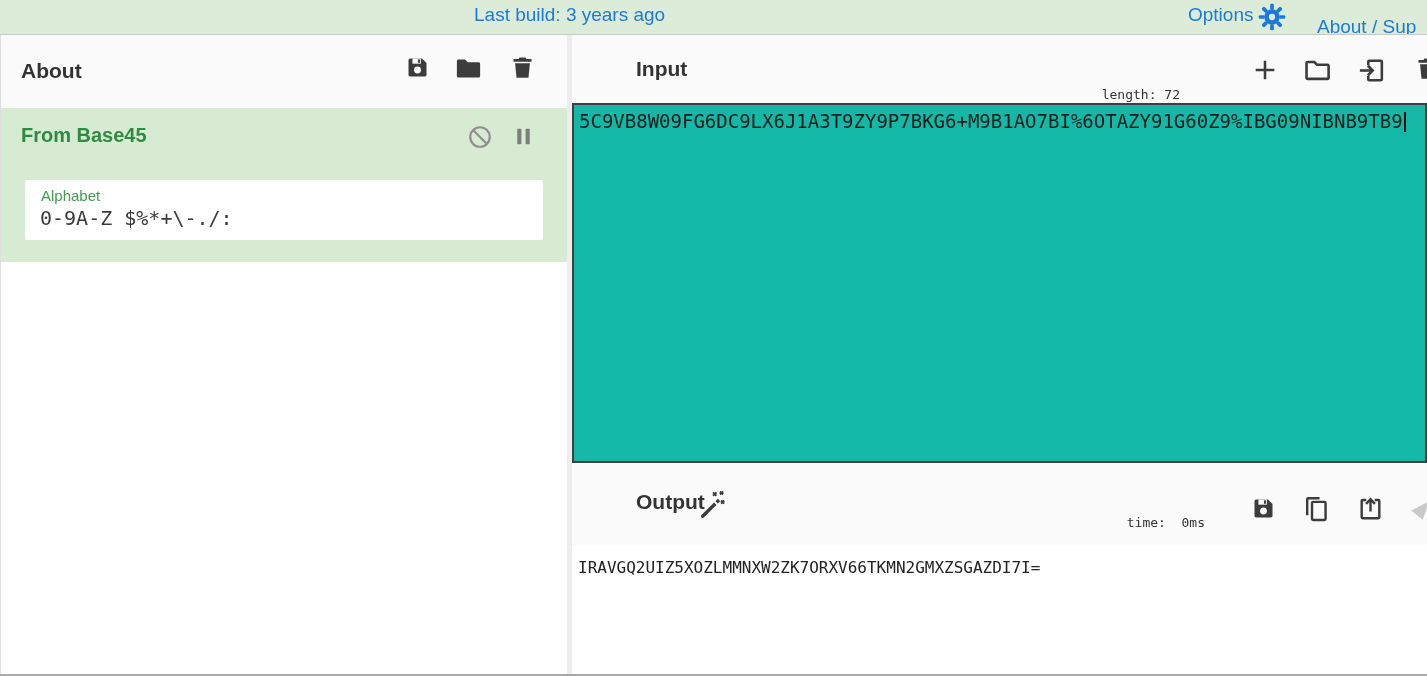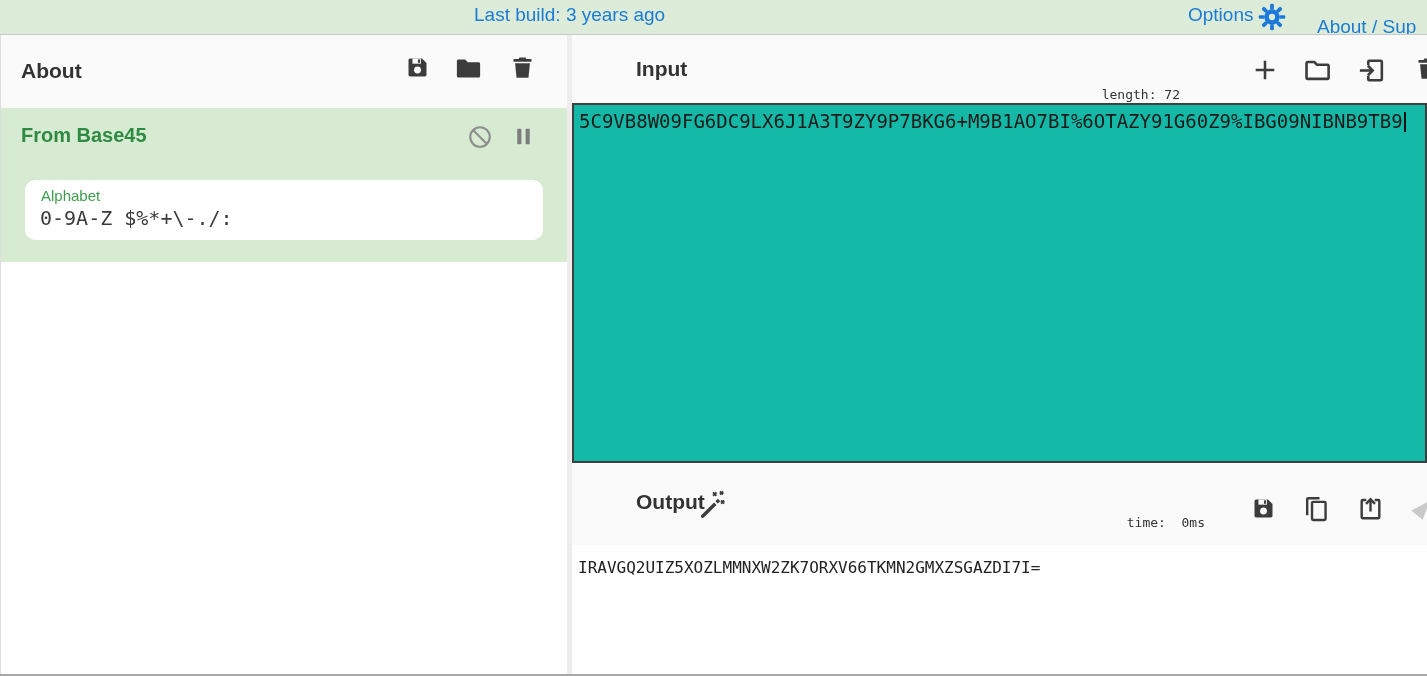--- a/index.html
+++ b/index.html
@@ -12,21 +12,21 @@
   .banner{position:absolute;left:0;top:0;width:1427px;height:34px;background:#dcecd8;}
   .banner-link{position:absolute;top:4px;font-size:19px;color:#1b7bd5;white-space:nowrap;cursor:pointer;}
   .topline{position:absolute;left:0;top:34px;width:1427px;height:1px;background:#c9c9c9;}
   
   .recipe-panel{position:absolute;left:0;top:35px;width:567px;height:641px;background:#fff;border-left:1px solid #dedede;box-sizing:border-box;}
   .panel-header{position:absolute;left:0;top:0;width:100%;height:73px;background:#fafafa;}
   .panel-title{position:absolute;left:20px;top:24px;font-size:21px;font-weight:bold;color:#333;}
   .hdr-icon{position:absolute;cursor:pointer;}
   .operation{position:absolute;left:0;top:73px;width:100%;height:154px;background:#d7ead2;cursor:grab;text-align:center;}
   .op-title{position:absolute;left:20px;top:16px;font-size:20px;font-weight:bold;color:#2e8b41;}
-  .arg-box{position:absolute;left:24px;top:72px;width:518px;height:60px;background:#fff;border-radius:10px;cursor:text;}
+  .arg-box{position:absolute;left:24px;top:72px;width:518px;height:60px;background:#fff;border-radius:2px;cursor:text;}
   .arg-label{position:absolute;left:16px;top:7px;font-size:15px;color:#3f9e4e;}
   .arg-value{position:absolute;left:15px;top:26px;font-size:20px;color:#3a3a3a;white-space:pre;}
   .gutter{position:absolute;left:567px;top:35px;width:5px;height:641px;background:#ededed;cursor:col-resize;}
   
   .input-header{position:absolute;left:572px;top:35px;width:855px;height:68px;background:#fafafa;}
   .io-title{position:absolute;left:20px;top:22px;font-size:21px;font-weight:bold;color:#333;margin-left:44px;}
   .stats{position:absolute;font-size:13px;line-height:18px;color:#333;text-align:right;white-space:pre;}
   .input-stats{right:247px;top:15px;}
   .input-area{
     position:absolute;left:572px;top:103px;width:855px;height:360px;box-sizing:border-box;

